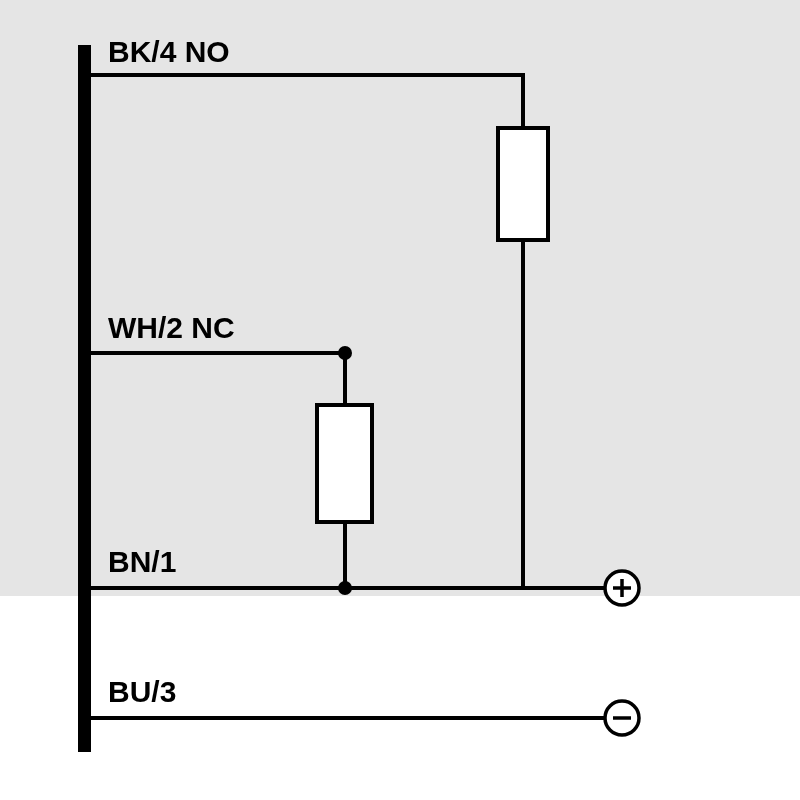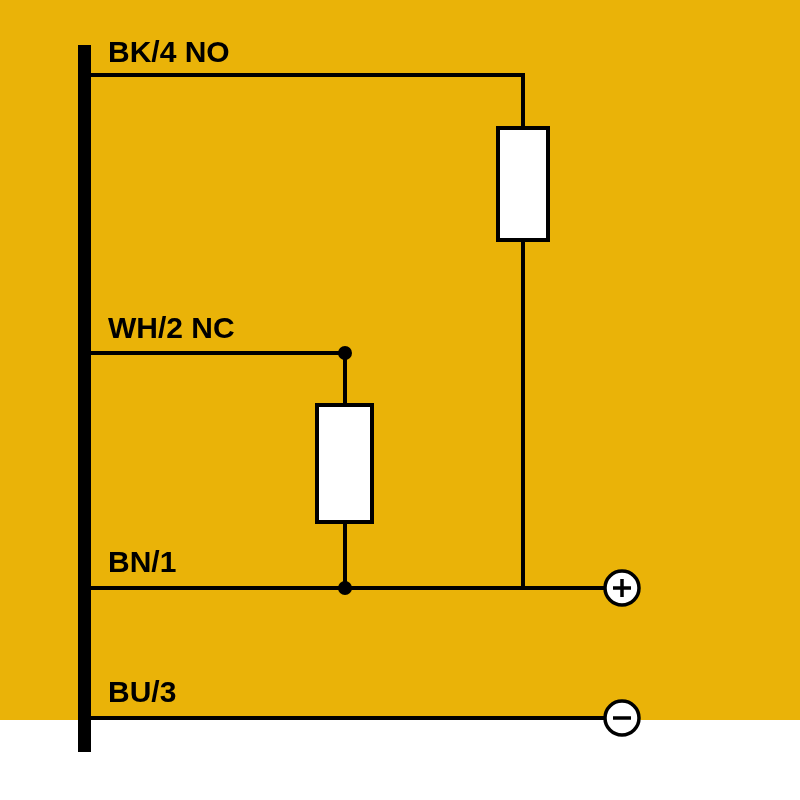--- a/index.html
+++ b/index.html
@@ -6,22 +6,22 @@
     margin: 0;
     padding: 0;
     width: 800px;
     height: 800px;
     background: #ffffff;
     overflow: hidden;
   }
   .diagram-wrap {
     position: relative;
     width: 800px;
-    height: 720px;
-    background: #eab308;
+    height: 596px;
+    background: #e5e5e5;
   }
   svg {
     display: block;
     width: 800px;
     height: 800px;
   }
   .wire-label {
     font-family: "Liberation Sans", sans-serif;
     font-size: 30px;
     font-weight: 700;

